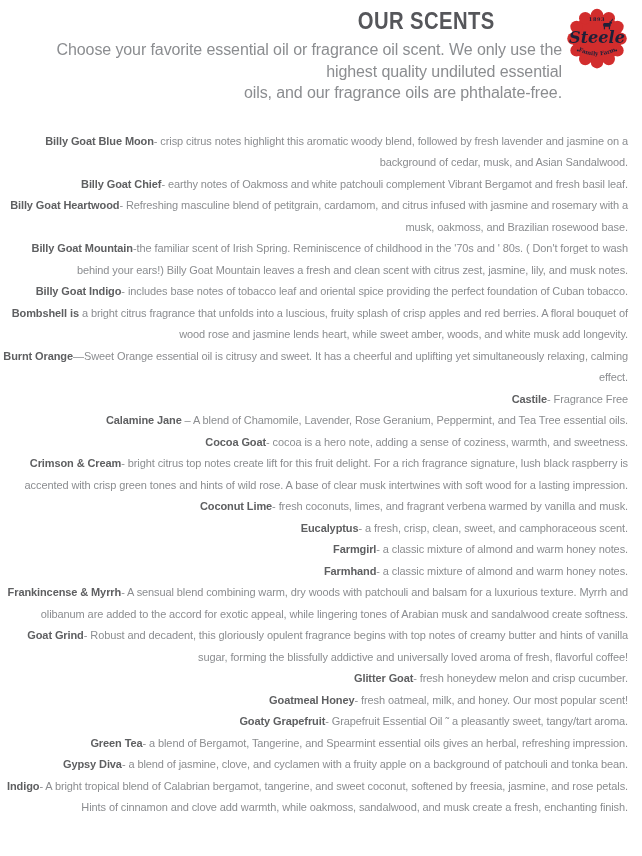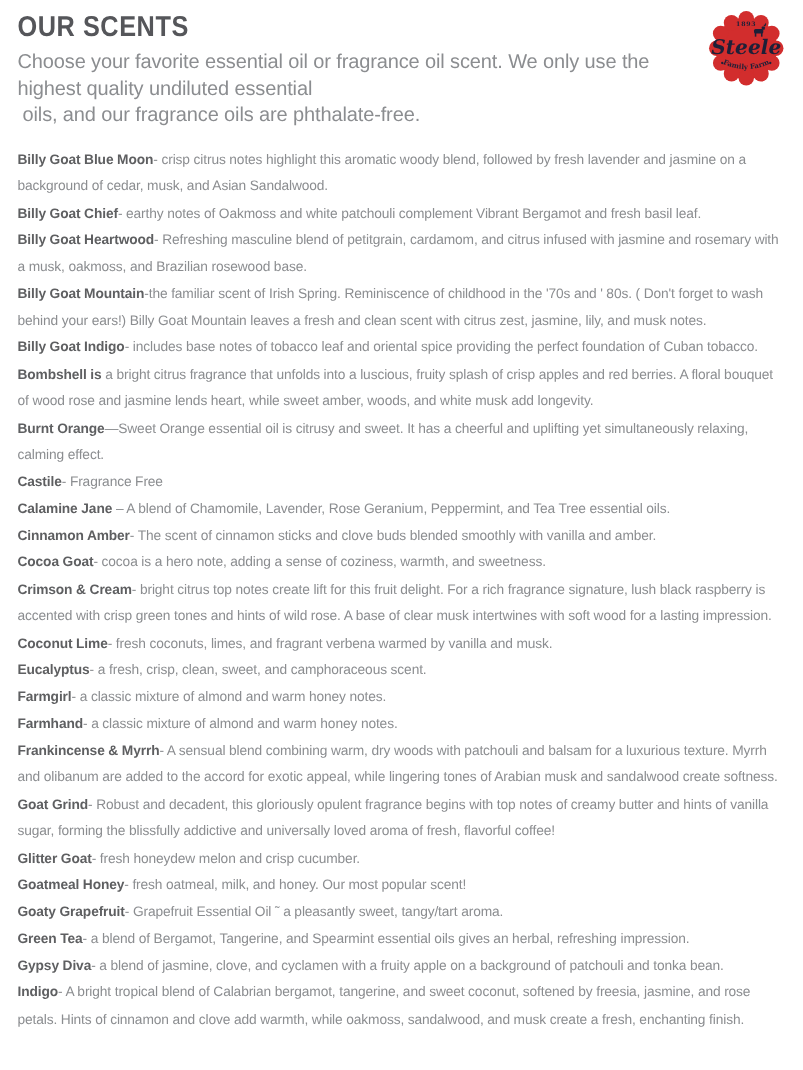--- a/index.html
+++ b/index.html
@@ -12,21 +12,22 @@
   }
   *{margin:0;padding:0;box-sizing:border-box;}
   html,body{width:642px;height:856px;}
   body{
     background:var(--background);
     font-family:"Liberation Sans", sans-serif;
     overflow:hidden;
   }
   .page{
     width:642px;height:856px;
-    padding:8px 14px 0 14px;
+    padding:8px 14px 0 2px;
+    text-align:right;
   }
   .header{
     display:flex;
     align-items:flex-start;
     justify-content:space-between;
   }
   .header-text{flex:1 1 auto;max-width:560px;}
   .page-title{
     font-size:23px;
     font-weight:700;
@@ -43,21 +44,21 @@
     color:var(--body_color);
     letter-spacing:-0.1px;
   }
   .intro-line2{padding-left:4px;}
   .logo{
     flex:0 0 auto;
     width:62px;height:64px;
     margin-top:-2px;
   }
   .scent-list{
-    margin-top:14px;
+    margin-top:27px;
   }
   .scent{
     font-size:11px;
     line-height:21.5px;
     color:var(--body_color);
     letter-spacing:-0.1px;
   }
   .scent-name{
     font-weight:700;
     color:var(--name_color);
@@ -125,21 +126,20 @@
   <p class="scent"><strong class="scent-name">Billy Goat Indigo</strong><span class="scent-sep">- </span><span class="scent-desc">includes base notes of tobacco leaf and oriental spice providing the perfect foundation of Cuban tobacco.</span></p>
 
   <p class="scent"><strong class="scent-name">Bombshell is</strong><span class="scent-sep"> </span><span class="scent-desc">a bright citrus fragrance that unfolds into a luscious, fruity splash of crisp apples and red berries. A floral bouquet of wood rose and jasmine lends heart, while sweet amber, woods, and white musk add longevity.</span></p>
 
   <p class="scent"><strong class="scent-name">Burnt Orange</strong><span class="scent-sep">—</span><span class="scent-desc">Sweet Orange essential oil is citrusy and sweet. It has a cheerful and uplifting yet simultaneously relaxing, calming effect.</span></p>
 
   <p class="scent"><strong class="scent-name">Castile</strong><span class="scent-sep">- </span><span class="scent-desc">Fragrance Free</span></p>
 
   <p class="scent"><strong class="scent-name">Calamine Jane</strong><span class="scent-sep"> – </span><span class="scent-desc">A blend of Chamomile, Lavender, Rose Geranium, Peppermint, and Tea Tree essential oils.</span></p>
 
-  <p class="scent"><strong class="scent-name">Cinnamon Amber</strong><span class="scent-sep">- </span><span class="scent-desc">The scent of cinnamon sticks and clove buds blended smoothly with vanilla and amber.</span></p>
 
   <p class="scent"><strong class="scent-name">Cocoa Goat</strong><span class="scent-sep">- </span><span class="scent-desc">cocoa is a hero note, adding a sense of coziness, warmth, and sweetness.</span></p>
 
   <p class="scent"><strong class="scent-name">Crimson &amp; Cream</strong><span class="scent-sep">- </span><span class="scent-desc">bright citrus top notes create lift for this fruit delight. For a rich fragrance signature, lush black raspberry is accented with crisp green tones and hints of wild rose. A base of clear musk intertwines with soft wood for a lasting impression.</span></p>
 
   <p class="scent"><strong class="scent-name">Coconut Lime</strong><span class="scent-sep">- </span><span class="scent-desc">fresh coconuts, limes, and fragrant verbena warmed by vanilla and musk.</span></p>
 
   <p class="scent"><strong class="scent-name">Eucalyptus</strong><span class="scent-sep">- </span><span class="scent-desc">a fresh, crisp, clean, sweet, and camphoraceous scent.</span></p>
 
   <p class="scent"><strong class="scent-name">Farmgirl</strong><span class="scent-sep">- </span><span class="scent-desc">a classic mixture of almond and warm honey notes.</span></p>

